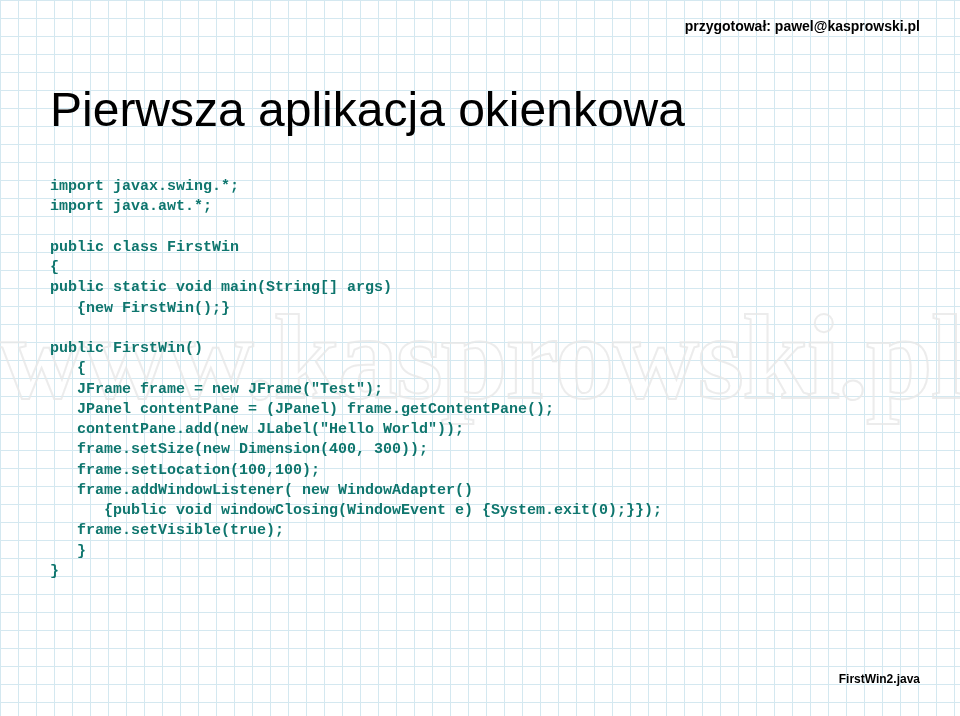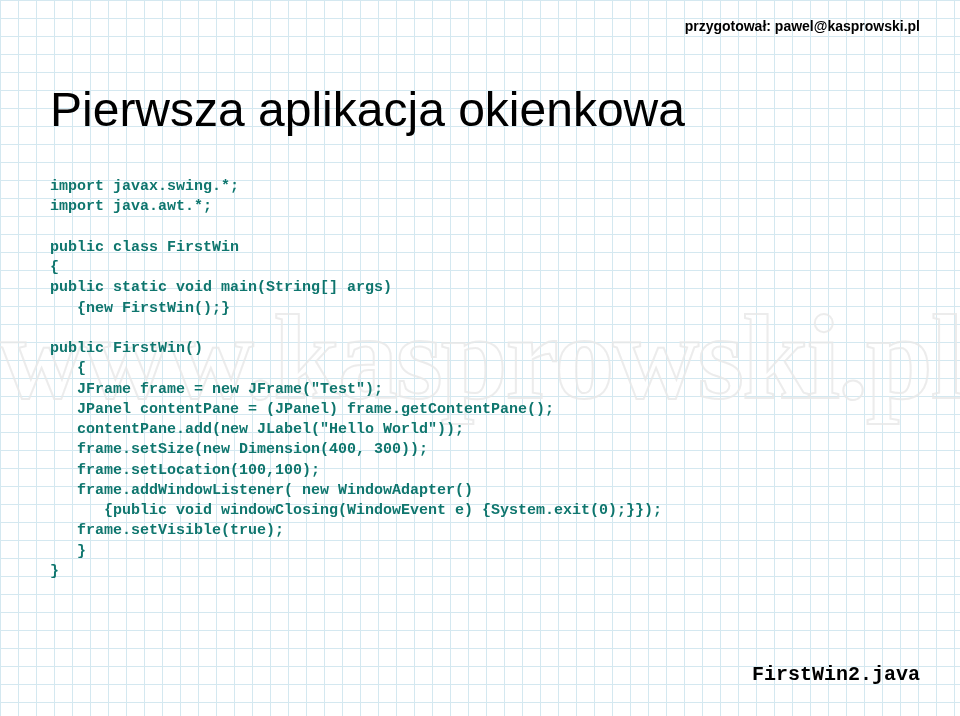--- a/index.html
+++ b/index.html
@@ -61,22 +61,22 @@
     font-weight: bold;
     color: #0f766e;
     line-height: 1.35;
     white-space: pre;
     margin-left: 10px;
   }
   .footer-file {
     position: absolute;
     bottom: 30px;
     right: 40px;
-    font-family: Liberation Mono, monospace;
-    font-size: 20px;
+    font-family: Liberation Sans, sans-serif;
+    font-size: 12px;
     font-weight: bold;
     color: #000;
   }
 </style>
 </head>
 <body>
 
 <div class="grid-bg"></div>
 <div class="watermark">www.kasprowski.pl</div>
 

